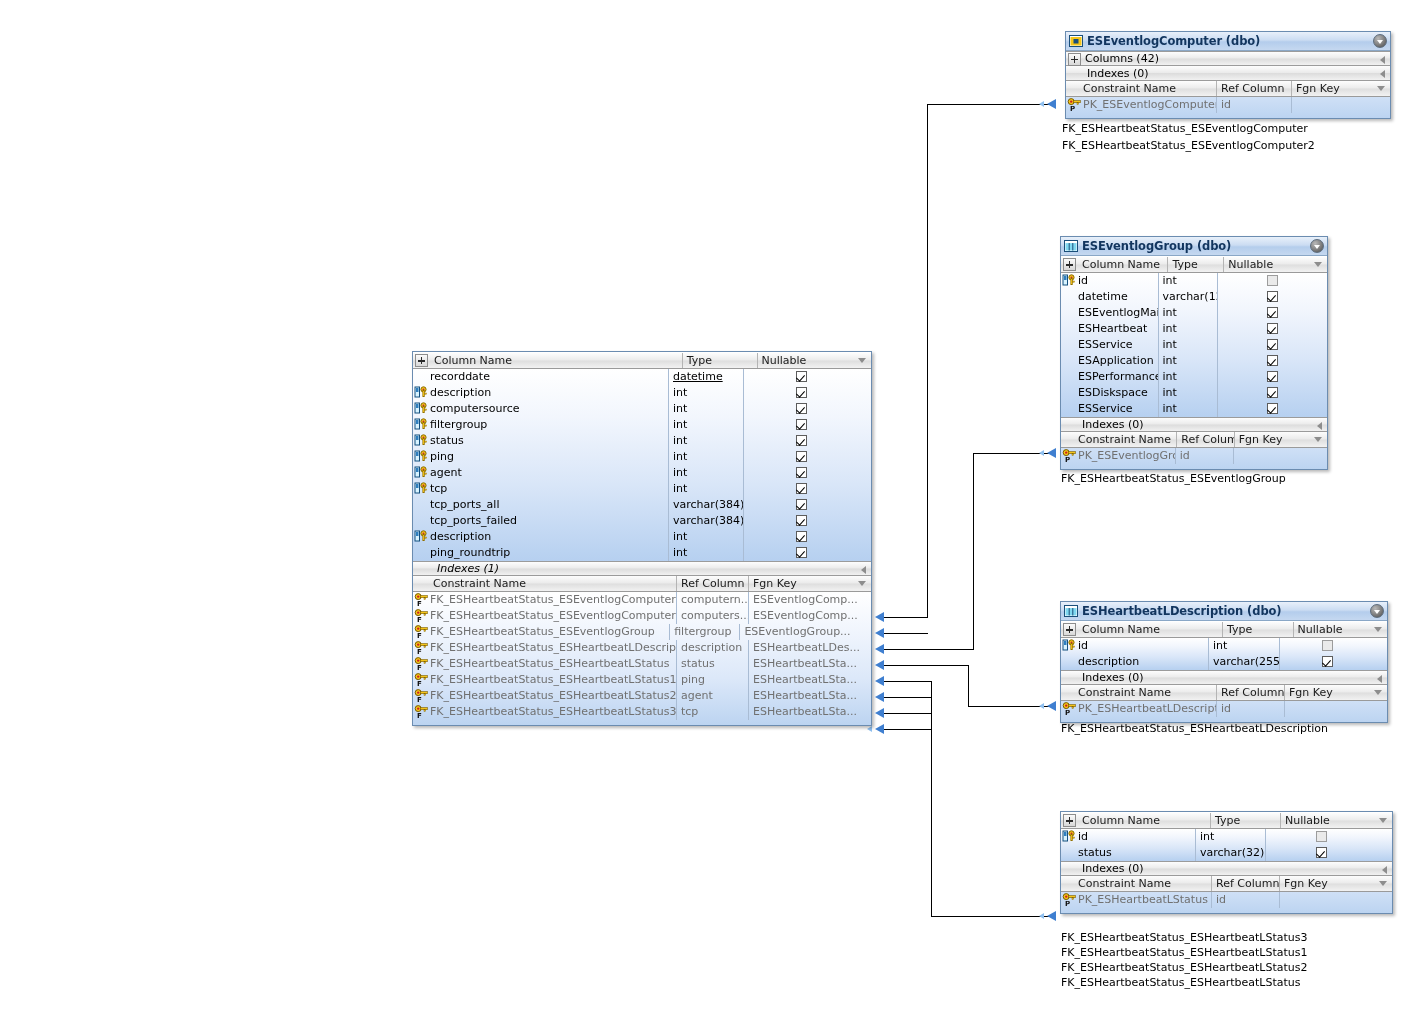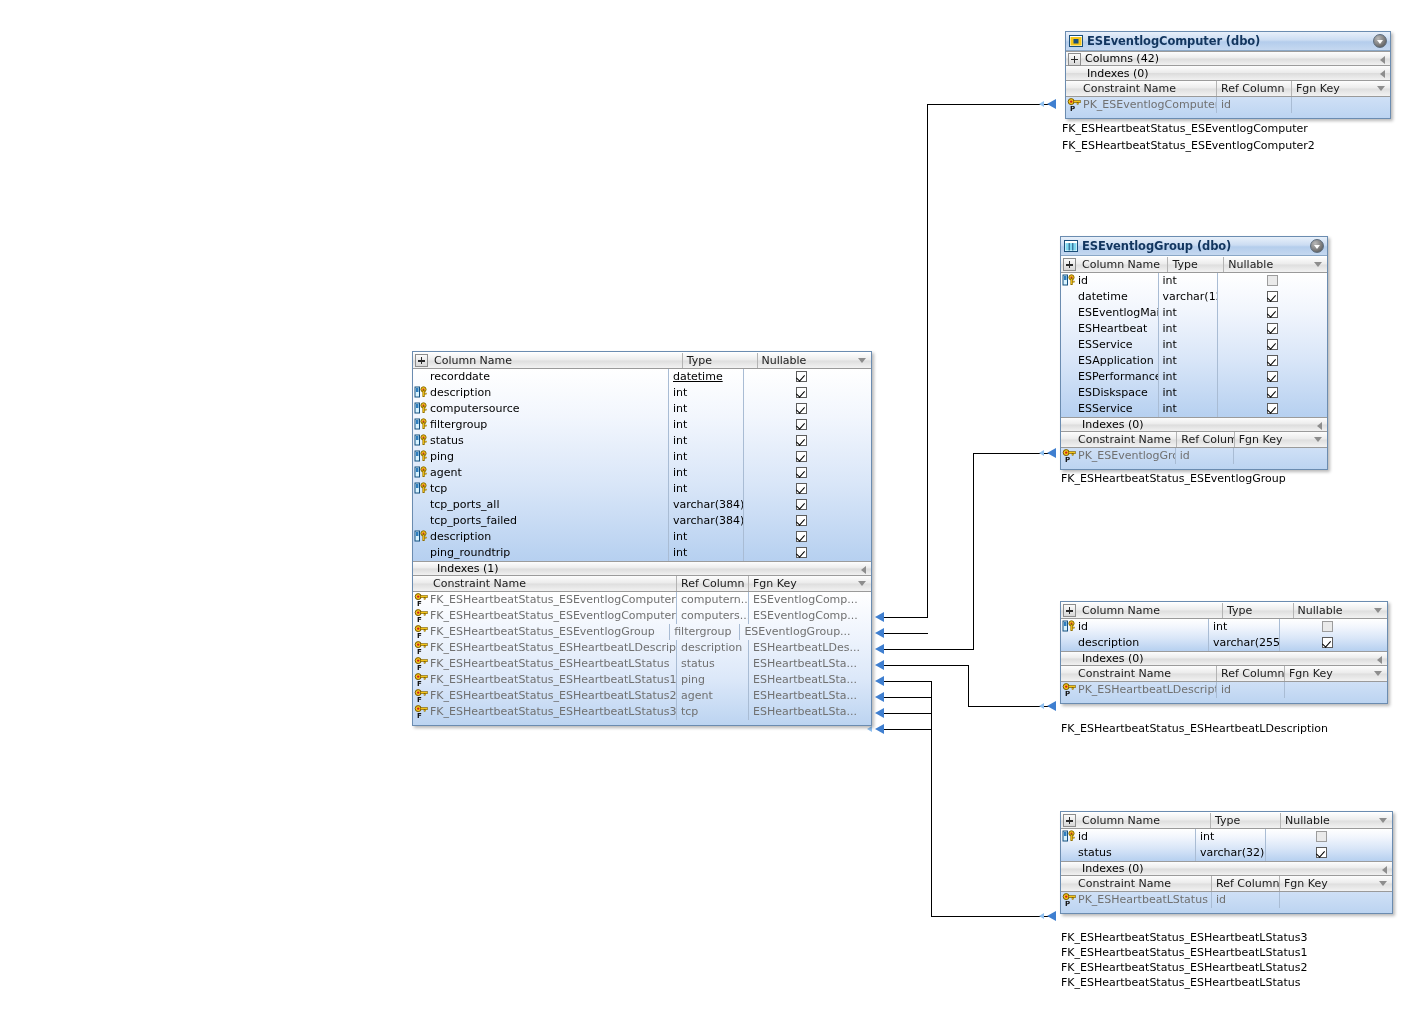--- a/index.html
+++ b/index.html
@@ -465,21 +465,21 @@
       <span class="cell-name" style="width:255px;">
           <span class="icon-slot"></span>
           <span>ping_roundtrip</span>
         </span>
       <span class="cell-type" style="width:75px;">int</span>
       <span class="cell-null" style="width:115px;"><span class="chk on"></span></span>
     </div>
   </div>
 
   <div class="sec-row">
-    <span class="sec-label" style="margin-left:20px;">Indexes (1)</span>
+    <span class="sec-label" style="margin-left:20px;font-style:italic;">Indexes (1)</span>
     <span class="sort-tri-left"></span>
   </div>
 
   <div class="hdr-row" style="border-top:none;">
     <span class="hdr-cell" style="width:263px; padding-left:20px;">Constraint Name</span>
     <span class="hdr-cell hdr-sep" style="width:72px;">Ref Column</span>
     <span class="hdr-cell hdr-sep" style="width:123px;">Fgn Key</span>
     <span class="sort-tri"></span>
   </div>
 
@@ -788,20 +788,31 @@
     <div style="height:5px;"></div>
   </div>
 </div>
 
 <div class="fk-captions" style="left:1061px; top:470px;">
   <div>FK_ESHeartbeatStatus_ESEventlogGroup</div>
 </div>
 
 <div class="entity" style="left:1060px; top:601px; width:328px;">
 
+  <div class="ent-title">
+    <svg width="14" height="12" viewBox="0 0 14 12">
+      <rect x="0.5" y="0.5" width="13" height="11" fill="#ffffff" stroke="#1a4f7a"></rect>
+      <rect x="1.5" y="3" width="11" height="7.5" fill="#7fd8f0"></rect>
+      <rect x="1.5" y="1.5" width="11" height="1.6" fill="#ffffff"></rect>
+      <line x1="5.2" y1="3" x2="5.2" y2="10.5" stroke="#1a4f7a" stroke-width="1"></line>
+      <line x1="8.8" y1="3" x2="8.8" y2="10.5" stroke="#1a4f7a" stroke-width="1"></line>
+    </svg>
+    <span class="ent-title-text">ESHeartbeatLDescription (dbo)</span>
+    <span class="collapse-btn"></span>
+  </div>
 
   <div class="hdr-row">
     <span class="plus-box"></span>
     <span class="hdr-cell" style="width:145px;">Column Name</span>
     <span class="hdr-cell hdr-sep" style="width:71px;">Type</span>
     <span class="hdr-cell hdr-sep" style="width:95px;">Nullable</span>
     <span class="sort-tri"></span>
   </div>
 
   <div class="col-body">

